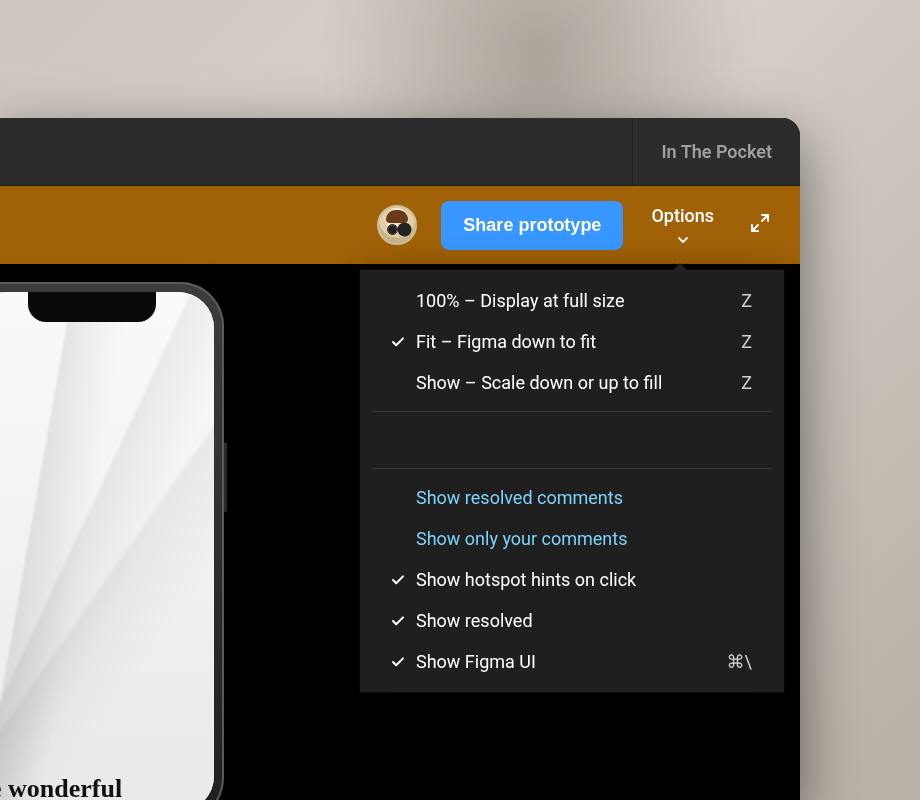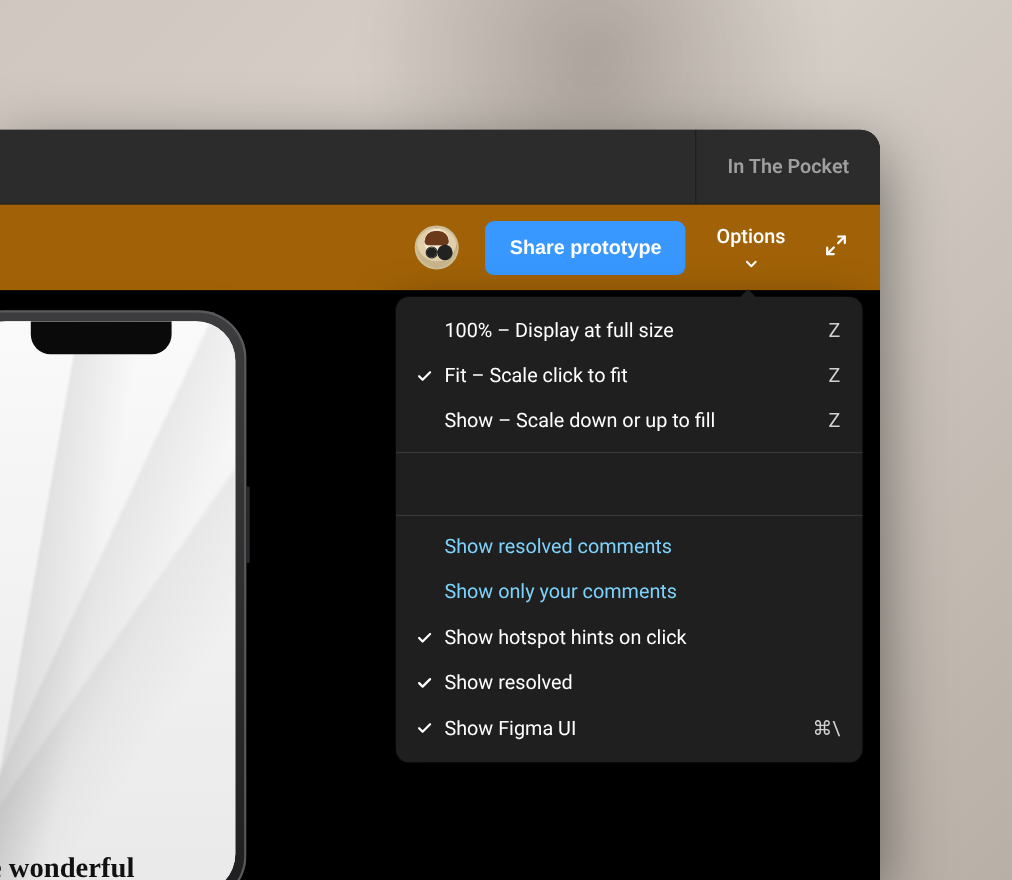--- a/index.html
+++ b/index.html
@@ -183,25 +183,25 @@
     font-weight: 600;
   }
 
   
   .menu {
     position: absolute;
     top: 152px;
     left: 360px;
     width: 424px;
     background: #1f1f1f;
-    border-radius: 12px;
+    border-radius: 0;
     box-shadow: 0 12px 40px rgba(0,0,0,0.6), 0 0 0 1px rgba(255,255,255,0.04);
     color: #fff;
     font-size: 18px;
-    padding: 10px 0;
+    padding: 10px 12px;
   }
   .menu::before { 
     content:"";
     position:absolute;
     top:-7px; right:96px;
     width:0;height:0;
     border-left:8px solid transparent;
     border-right:8px solid transparent;
     border-bottom:8px solid #1f1f1f;
   }
@@ -279,21 +279,21 @@
         <span class="check-slot"></span>
         <span class="menu-label">100% – Display at full size</span>
         <span class="menu-shortcut">Z</span>
       </div>
       <div class="menu-item">
         <span class="check-slot">
           <svg width="14" height="14" viewBox="0 0 14 14">
             <path d="M2 7l3.2 3.2L12 3.4" stroke="#fff" stroke-width="2" fill="none" stroke-linecap="round" stroke-linejoin="round"></path>
           </svg>
         </span>
-        <span class="menu-label">Fit – Scale click to fit</span>
+        <span class="menu-label">Fit – Figma down to fit</span>
         <span class="menu-shortcut">Z</span>
       </div>
       <div class="menu-item">
         <span class="check-slot"></span>
         <span class="menu-label">Show – Scale down or up to fill</span>
         <span class="menu-shortcut">Z</span>
       </div>
       <div class="menu-sep"></div>
       <div class="menu-item">
         <span class="check-slot"></span>

